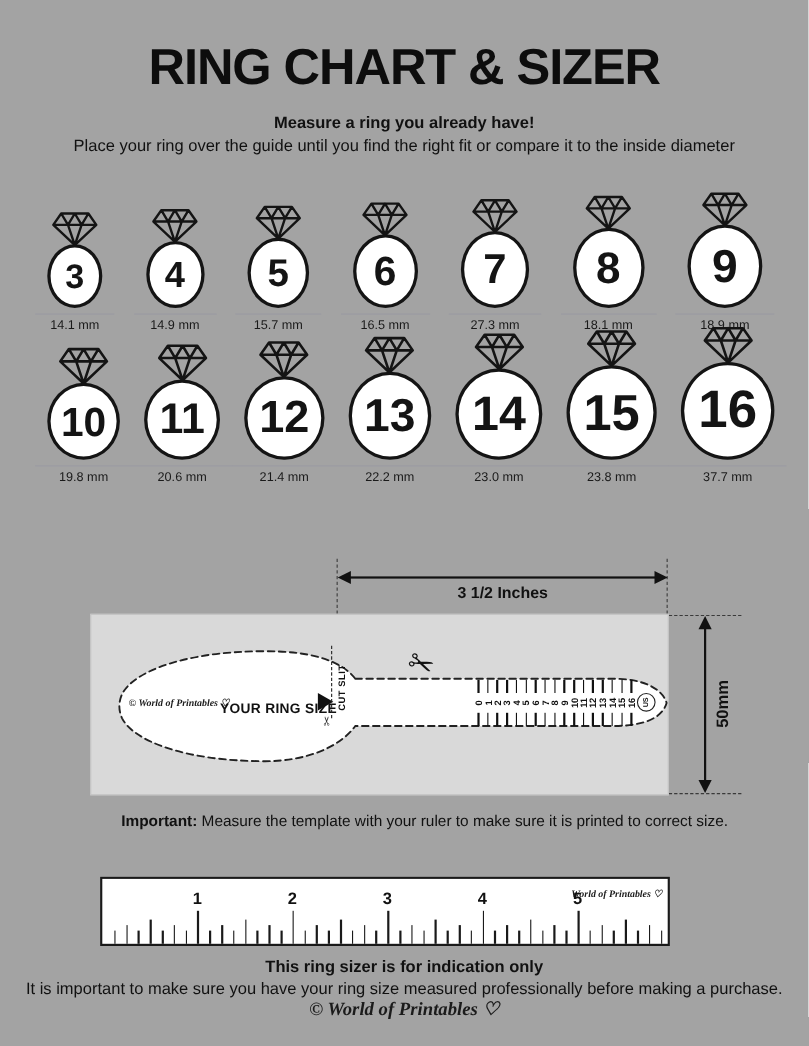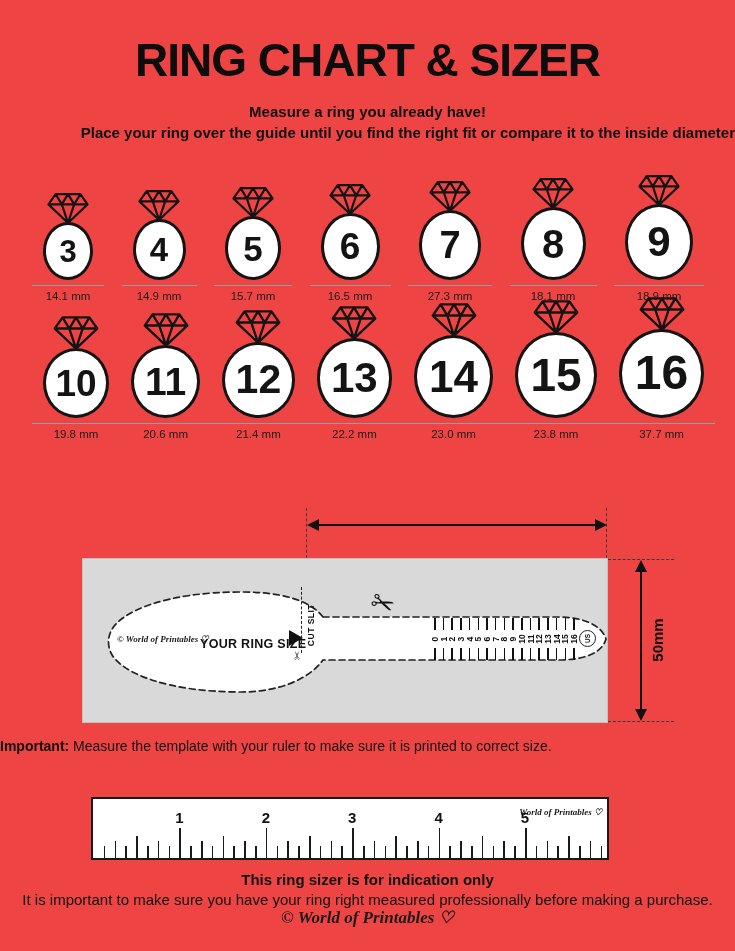--- a/index.html
+++ b/index.html
@@ -1,35 +1,35 @@
 <!DOCTYPE html>
 <html><head>
 <meta charset="utf-8">
 <style>
   * { margin:0; padding:0; box-sizing:border-box; }
   html,body { background:#ffffff; }
   body { font-family:"Liberation Sans", sans-serif; color:#111; }
   #page {
     position:relative; width:735px; height:951px; margin:0 auto;
-    background:#ef4444; overflow:hidden;
+    background:#a3a3a3; overflow:hidden;
   }
   .abs { position:absolute; }
 
   
   #title {
     position:absolute; top:33px; left:0; width:735px; text-align:center;
     font-size:46px; font-weight:800; letter-spacing:-1px; color:#0d0d0d;
   }
   #subtitle-bold {
     position:absolute; top:103px; left:0; width:735px; text-align:center;
     font-size:15px; font-weight:700;
   }
   #subtitle {
-    position:absolute; top:124px; left:0; width:735px; text-align:right;
-    font-size:15px; font-weight:700;
+    position:absolute; top:124px; left:0; width:735px; text-align:center;
+    font-size:15px; font-weight:400;
   }
 
   
   .ring-row {
     position:absolute; left:32px; width:672px;
     display:flex; justify-content:space-between; align-items:flex-end;
   }
   #ring-row-1 { top:180px; height:122px; }
   #ring-row-2 { top:306px; height:134px; }
   .ring-item { display:flex; flex-direction:column; align-items:center; }
@@ -92,21 +92,21 @@
   }
   #us-circle {
     position:absolute; left:496px; top:71px; width:17px; height:17px;
     border:1.2px solid #222; border-radius:50%; background:#fff;
     display:flex; align-items:center; justify-content:center;
     font-size:6.5px; font-weight:700; transform:rotate(-90deg);
   }
 
   
   #important {
-    position:absolute; top:738px; left:0; width:724px; text-align:left; font-size:14px;
+    position:absolute; top:738px; left:0; width:724px; text-align:center; font-size:14px;padding-left:48px;
   }
   #important b { font-weight:700; }
 
   
   #ruler {
     position:absolute; left:91px; top:797px; width:518px; height:63px;
     border:2px solid #1a1a1a; background:#fff;
   }
   .ruler-tick { position:absolute; bottom:0; width:1.6px; background:#1a1a1a; }
   .ruler-num { position:absolute; width:20px; text-align:center; font-size:15px; font-weight:600; bottom:32px; }
@@ -276,20 +276,21 @@
         <div class="ring-underline" style="width:107.2px"></div>
         <div class="ring-mm">37.7 mm</div>
       </div>
     </div>
 
   <div class="abs dash-v" style="left:306px; top:508px; height:50px;"></div>
   <div class="abs dash-v" style="left:606px; top:508px; height:50px;"></div>
   <div class="abs solid-h" style="left:316px; top:524px; width:282px;"></div>
   <div class="abs tri tri-left" style="left:307px; top:519px;"></div>
   <div class="abs tri tri-right" style="left:595px; top:519px;"></div>
+  <div id="inches-label">3 1/2 Inches</div>
 
   <div class="abs dash-h" style="left:608px; top:559px; width:66px;"></div>
   <div class="abs dash-h" style="left:608px; top:721px; width:66px;"></div>
   <div class="abs solid-v" style="left:640px; top:566px; height:148px;"></div>
   <div class="abs tri tri-up" style="left:635px; top:560px;"></div>
   <div class="abs tri tri-down" style="left:635px; top:709px;"></div>
   <div id="mm-label">50mm</div>
 
   <div id="sizer-box">
     <svg id="paddle-svg" width="526" height="165" viewBox="0 0 526 165">
@@ -413,16 +414,16 @@
       <div class="ruler-tick" style="left: 442.8px; height: 12px;"></div>
       <div class="ruler-tick" style="left: 453.6px; height: 17px;"></div>
       <div class="ruler-tick" style="left: 464.4px; height: 12px;"></div>
       <div class="ruler-tick" style="left: 475.2px; height: 22px;"></div>
       <div class="ruler-tick" style="left: 486px; height: 12px;"></div>
       <div class="ruler-tick" style="left: 496.8px; height: 17px;"></div>
       <div class="ruler-tick" style="left: 507.6px; height: 12px;"></div>
     </div>
 
   <div id="footer-bold">This ring sizer is for indication only</div>
-  <div id="footer-text">It is important to make sure you have your ring right measured professionally before making a purchase.</div>
+  <div id="footer-text">It is important to make sure you have your ring size measured professionally before making a purchase.</div>
   <div id="footer-brand" class="script">© World of Printables ♡</div>
 
 </div>
 
 </body></html>

